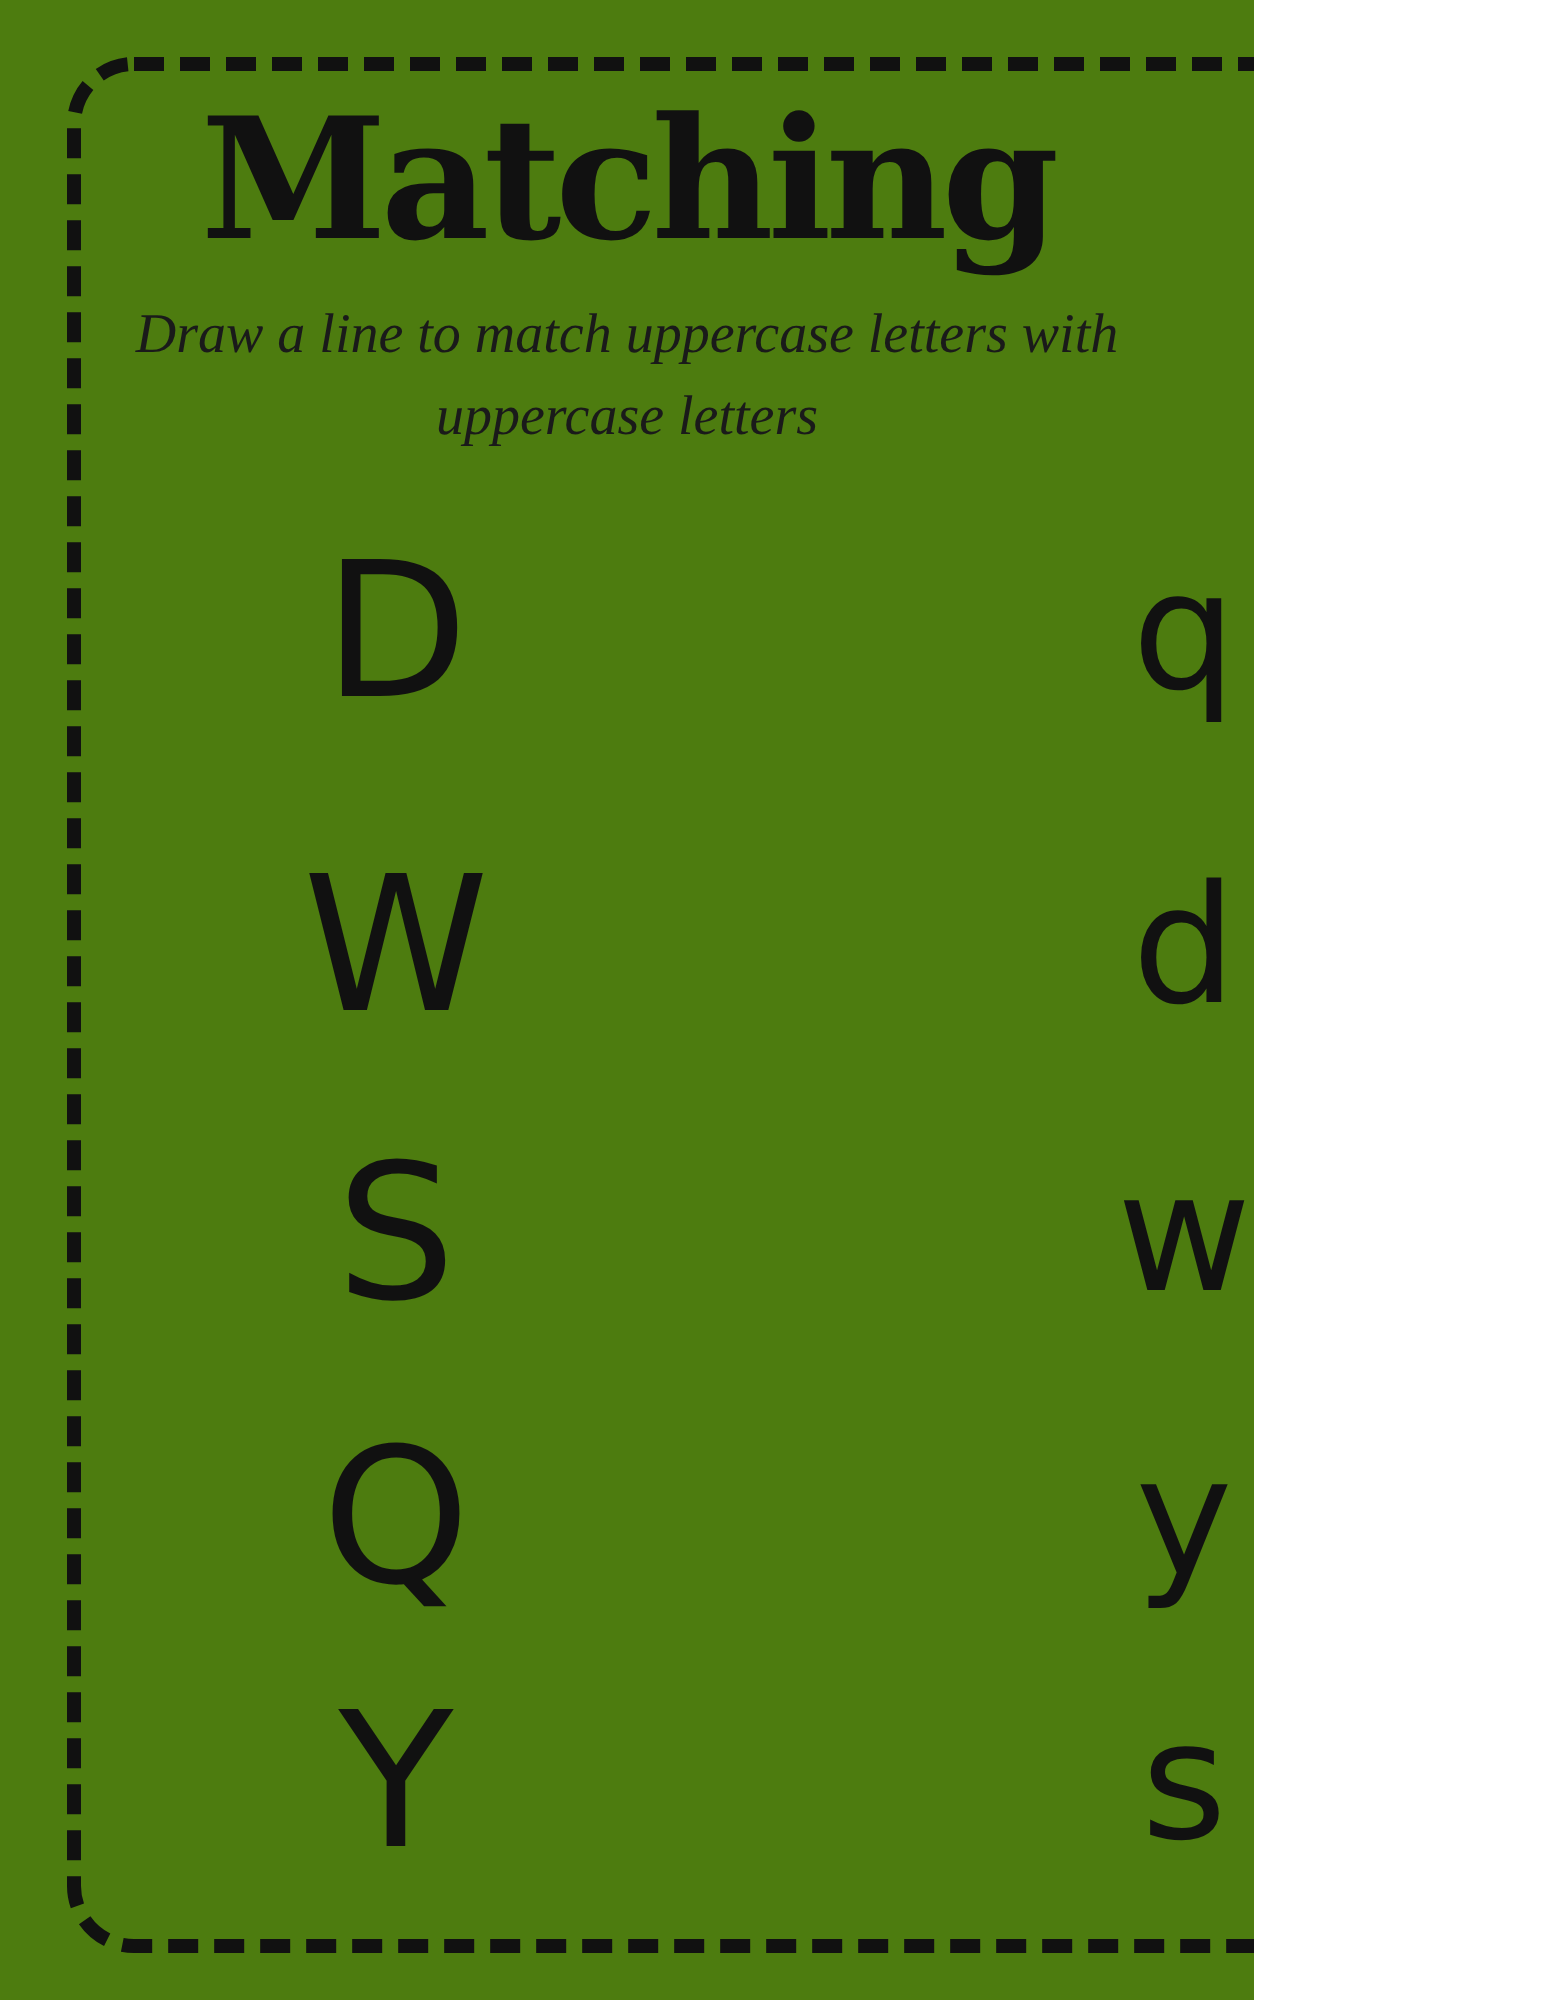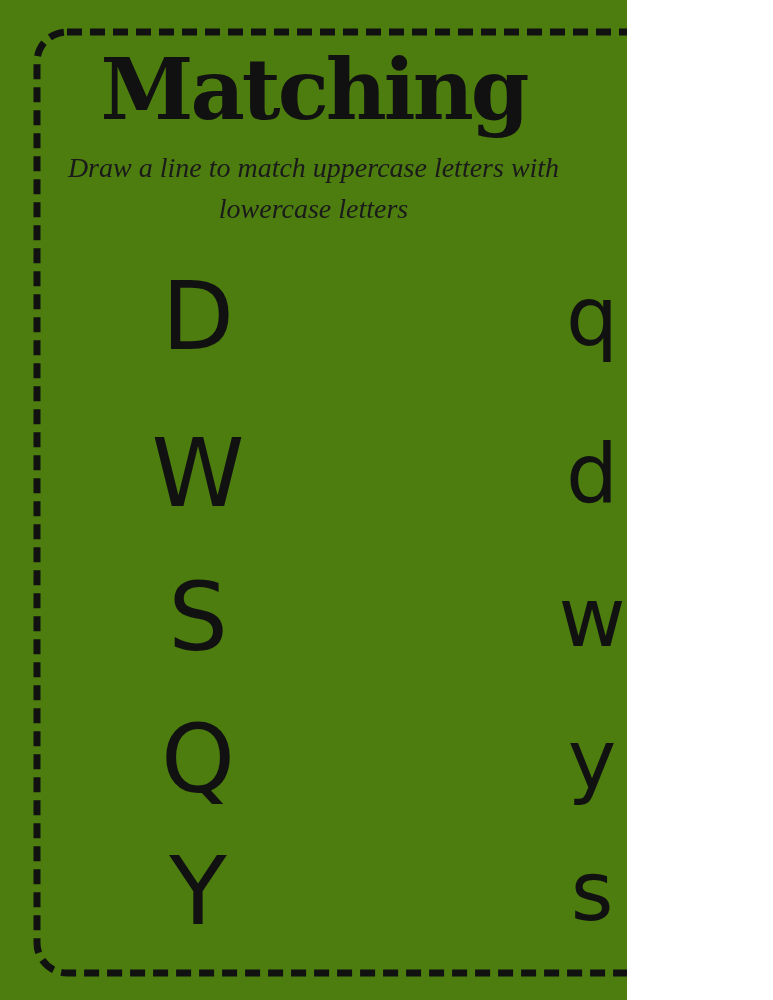--- a/index.html
+++ b/index.html
@@ -101,21 +101,21 @@
 <div class="page">
 
   <svg class="border-svg" viewBox="0 0 773 1000" xmlns="http://www.w3.org/2000/svg">
     <rect x="37" y="32" width="704" height="941" rx="30" ry="30" fill="none" stroke="#111111" stroke-width="7" stroke-dasharray="15 8"></rect>
   </svg>
 
   <h1 class="title">Matching</h1>
 
   <p class="subtitle">
     <span>Draw a line to match uppercase letters with</span>
-    <span>lowercase letters</span>
+    <span>uppercase letters</span>
   </p>
 
   <div class="rows">
 
     <div class="row">
       <span class="letter upper">D</span>
       <span class="letter lower">q</span>
     </div>
 
     <div class="row">

